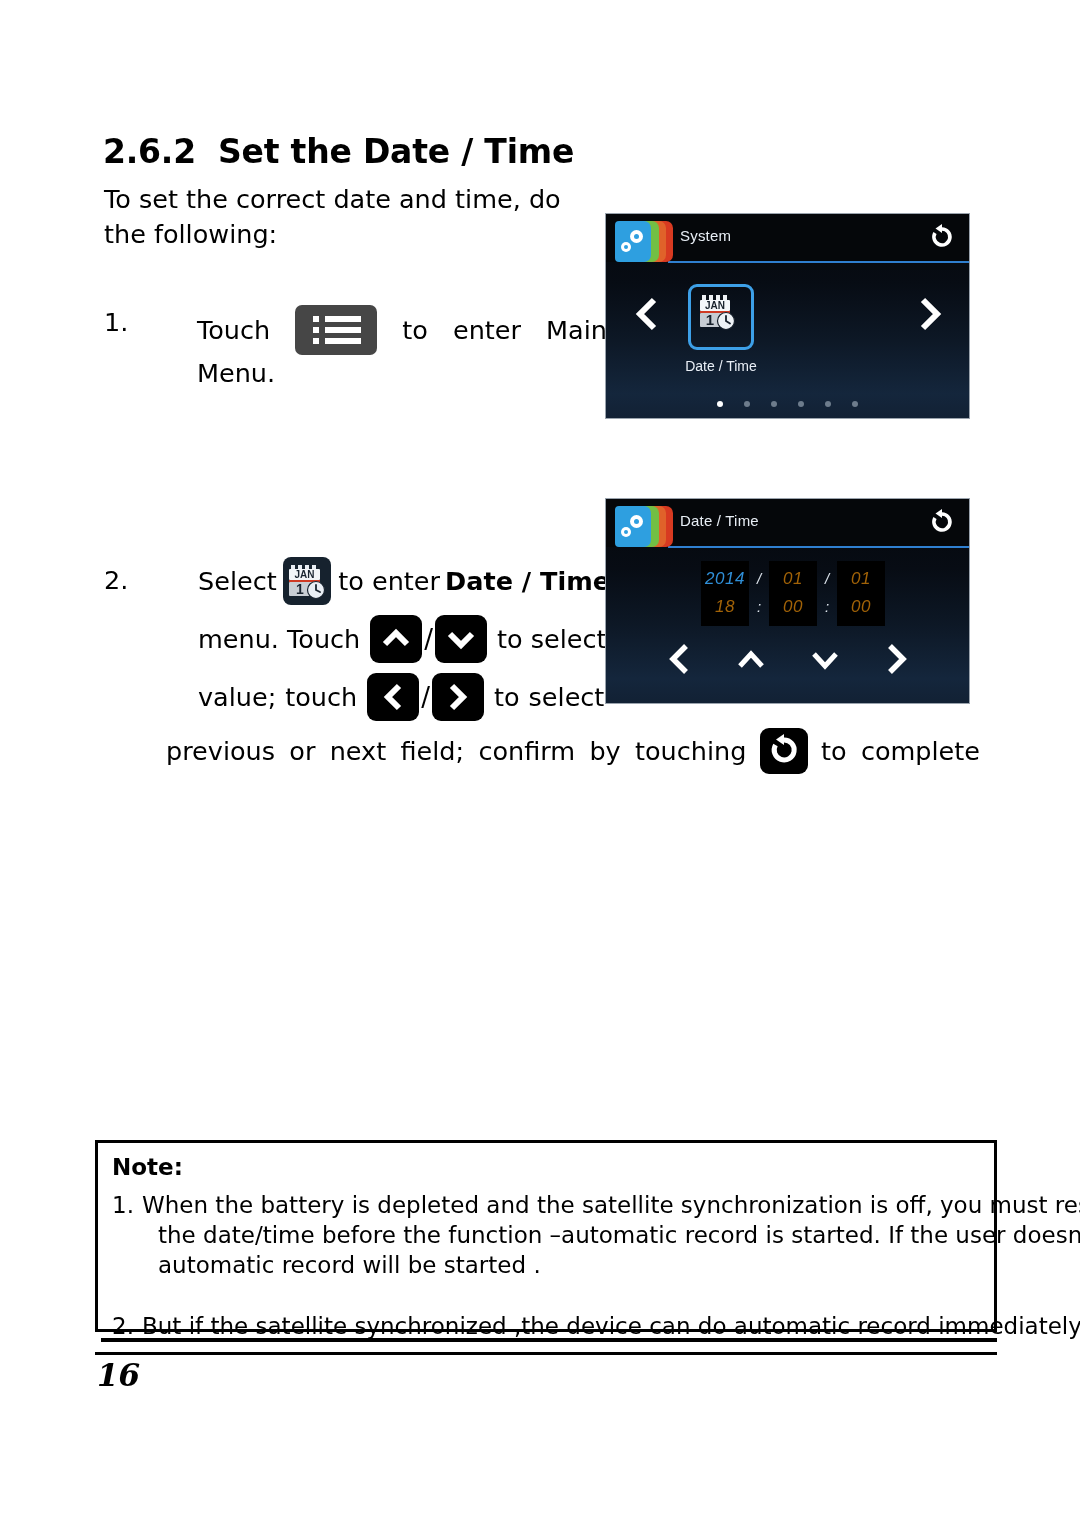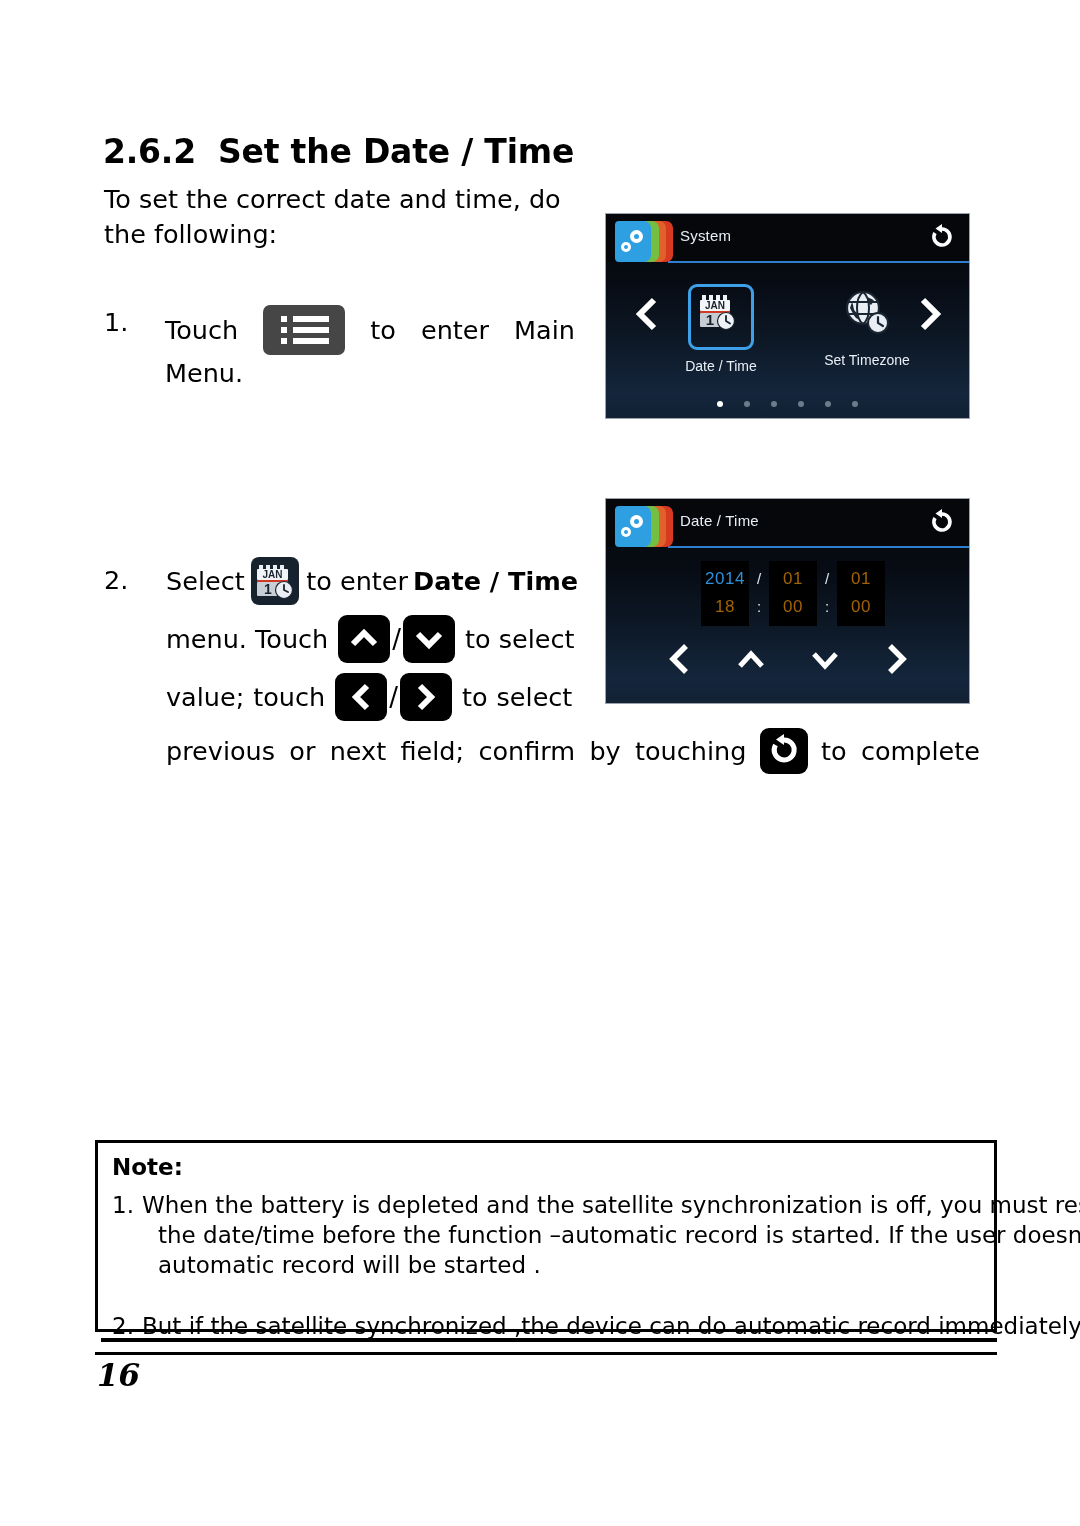--- a/index.html
+++ b/index.html
@@ -48,20 +48,21 @@
   
   .step-num {
     position: absolute;
     font-size: 25.5px;
     line-height: 35px;
   }
   .step-body {
     position: absolute;
     font-size: 25.5px;
     line-height: 58px;
+    margin-left: 32px;
   }
 
   #step1-num { left: 104px; top: 305px; }
   #step1-body {
     left: 165px;
     top: 305px;
     width: 412px;
     line-height: 36px;
   }
   #step1-line1 {
@@ -268,20 +269,21 @@
     margin: 0 8px;
   }
   .dots span.on { background: #ffffff; }
 
   
   .dt-grid {
     position: absolute;
     left: 95px; top: 62px;
     display: flex;
     align-items: flex-start;
+    font-style: italic;
   }
   .dt-col {
     background: #000000;
     width: 48px;
     padding: 4px 0 5px;
     text-align: center;
   }
   .dt-cell {
     color: #a16207;
     font-size: 17px;
@@ -553,35 +555,20 @@
             <rect x="9" y="24" width="30" height="2" fill="#cf3a24"></rect>
             <rect x="9" y="26" width="30" height="14" rx="1" fill="#c6ccd3"></rect>
             <text x="19" y="38" font-family="Liberation Sans, sans-serif" font-size="15" font-weight="bold" fill="#17202b" text-anchor="middle">1</text>
             <circle cx="35" cy="34" r="8.5" fill="#eef2f6" stroke="#17202b" stroke-width="1.2"></circle>
             <path d="M35 29 L35 34 L39 36.5" stroke="#17202b" stroke-width="1.8" fill="none" stroke-linecap="round"></path>
           </svg>
         </div>
         <div class="mi-label">Date / Time</div>
       </div>
 
-      <div class="menu-item" id="mi-timezone">
-        <div style="height:60px;position:relative">
-          <svg width="58" height="58" viewBox="0 0 58 58" style="position:absolute;left:50%;top:0;transform:translateX(-50%)">
-            <circle cx="25" cy="24" r="16" fill="#e9eef4" stroke="#1b2633" stroke-width="2.2"></circle>
-            <path d="M25 8 C17 14 17 34 25 40" stroke="#1b2633" stroke-width="2" fill="none"></path>
-            <path d="M25 8 C33 14 33 34 25 40" stroke="#1b2633" stroke-width="2" fill="none"></path>
-            <path d="M10 18 L40 18 M10 30 L40 30" stroke="#1b2633" stroke-width="1.8"></path>
-            <path d="M14 18 C16 22 15 26 18 28 C21 30 19 34 22 36 L18 34 C15 31 14 27 12 24 Z" fill="#1b2633"></path>
-            <path d="M29 13 C32 15 34 14 36 17 L33 21 L30 18 Z" fill="#1b2633"></path>
-            <circle cx="40" cy="39" r="10" fill="#e9eef4" stroke="#1b2633" stroke-width="2"></circle>
-            <path d="M40 33 L40 39 L45 42" stroke="#1b2633" stroke-width="2.2" fill="none" stroke-linecap="round"></path>
-          </svg>
-        </div>
-        <div class="mi-label">Set Timezone</div>
-      </div>
 
       <div class="dots">
         <span class="on"></span>
         <span></span>
         <span></span>
         <span></span>
         <span></span>
         <span></span>
       </div>
     </div>

